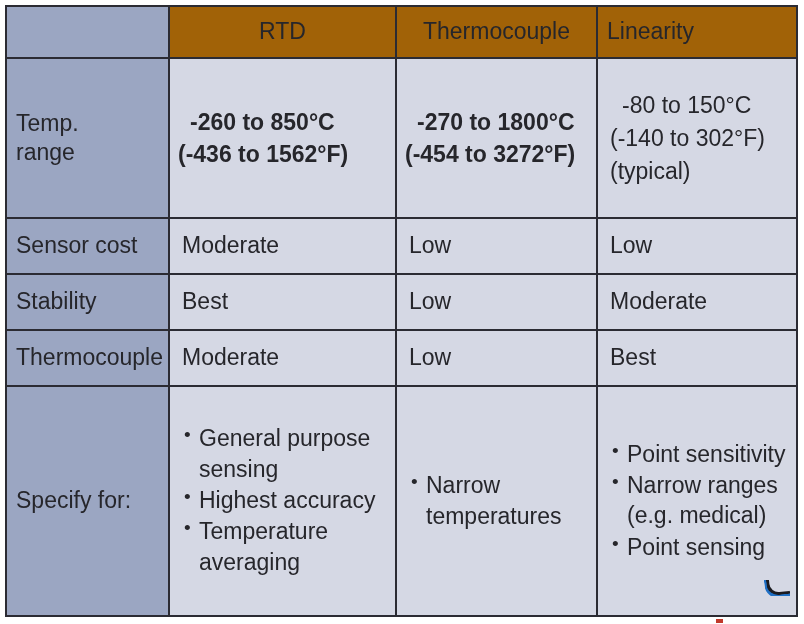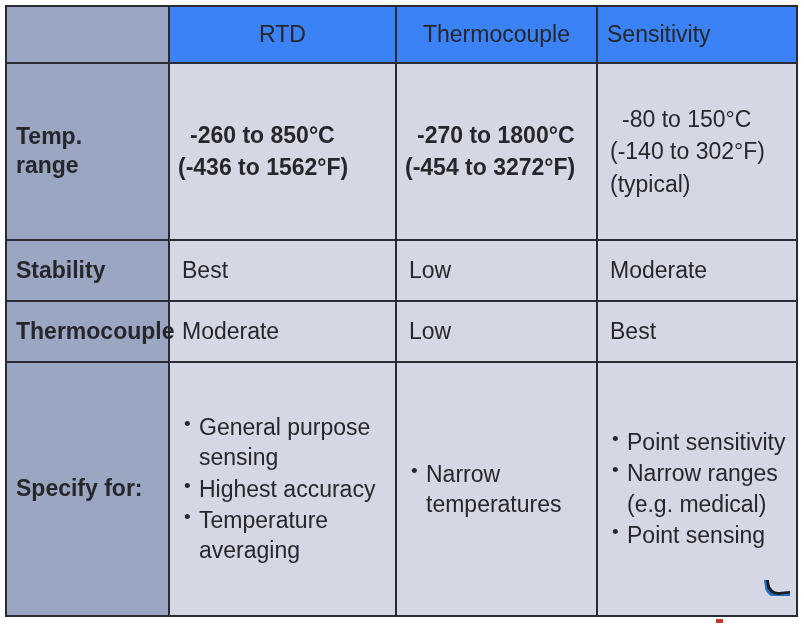--- a/index.html
+++ b/index.html
@@ -35,26 +35,26 @@
   }
 
   
   col.c-label  { width: 163px; }
   col.c-rtd    { width: 227px; }
   col.c-tc     { width: 201px; }
   col.c-therm  { width: 200px; }
 
   .label-cell {
     background: #9ba6c2;
-    font-weight: bold;
+    font-weight: normal;
     padding: 4px 8px 4px 9px !important;
     font-size: 23px;
   }
   .header-cell {
-    background: #3b82f6;
+    background: #a16207;
     font-weight: normal;
     text-align: center;
     font-size: 26px;
     padding: 2px 18px !important;
   }
   .header-cell.left-al {
     text-align: left;
     padding-left: 9px !important;
   }
   .header-blank {
@@ -185,21 +185,21 @@
 
     <tr class="row-header">
       <td class="header-blank"></td>
       <td class="header-cell">
         <span>RTD</span>
       </td>
       <td class="header-cell">
         <span>Thermocouple</span>
       </td>
       <td class="header-cell left-al">
-        <span>Sensitivity</span>
+        <span>Linearity</span>
       </td>
     </tr>
 
     <tr class="row-temp">
       <td class="label-cell">
         <span class="stack-line">Temp.</span>
         <span class="stack-line">range</span>
       </td>
       <td class="data-cell centered">
         <span class="temp-block">
@@ -215,20 +215,26 @@
       </td>
       <td class="data-cell">
         <span class="temp-block">
           <span class="stack-line indent-c">-80 to 150°C</span>
           <span class="stack-line">(-140 to 302°F)</span>
           <span class="stack-line">(typical)</span>
         </span>
       </td>
     </tr>
 
+    <tr class="row-std">
+      <td class="label-cell">Sensor cost</td>
+      <td class="data-cell">Moderate</td>
+      <td class="data-cell">Low</td>
+      <td class="data-cell">Low</td>
+    </tr>
 
 
     <tr class="row-std">
       <td class="label-cell">Stability</td>
       <td class="data-cell">Best</td>
       <td class="data-cell">Low</td>
       <td class="data-cell">Moderate</td>
     </tr>
 
     <tr class="row-std">

